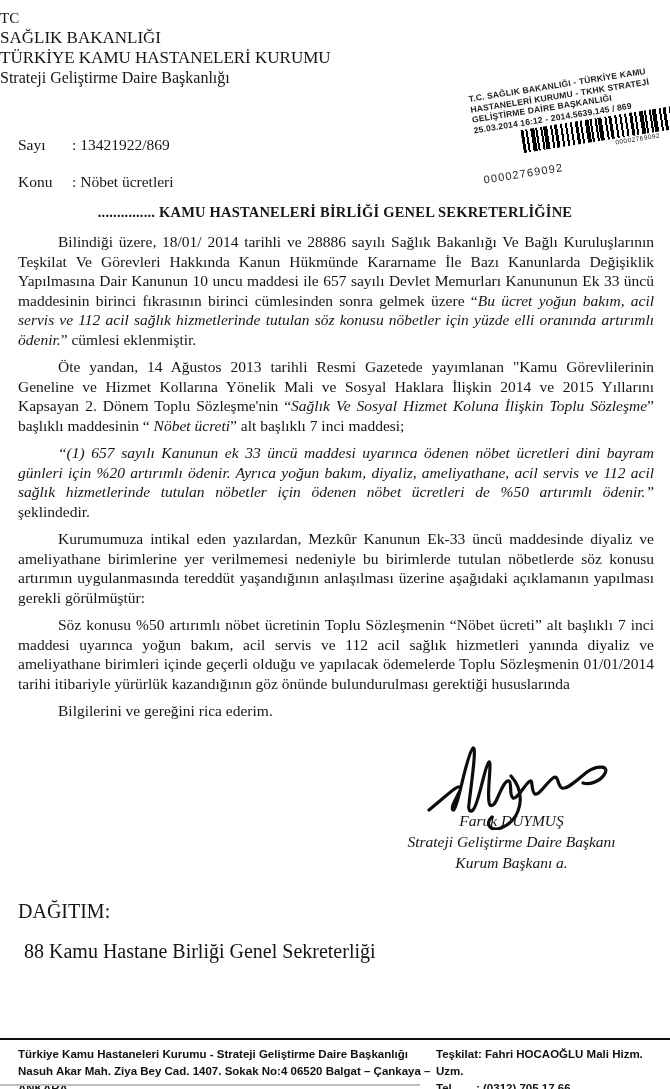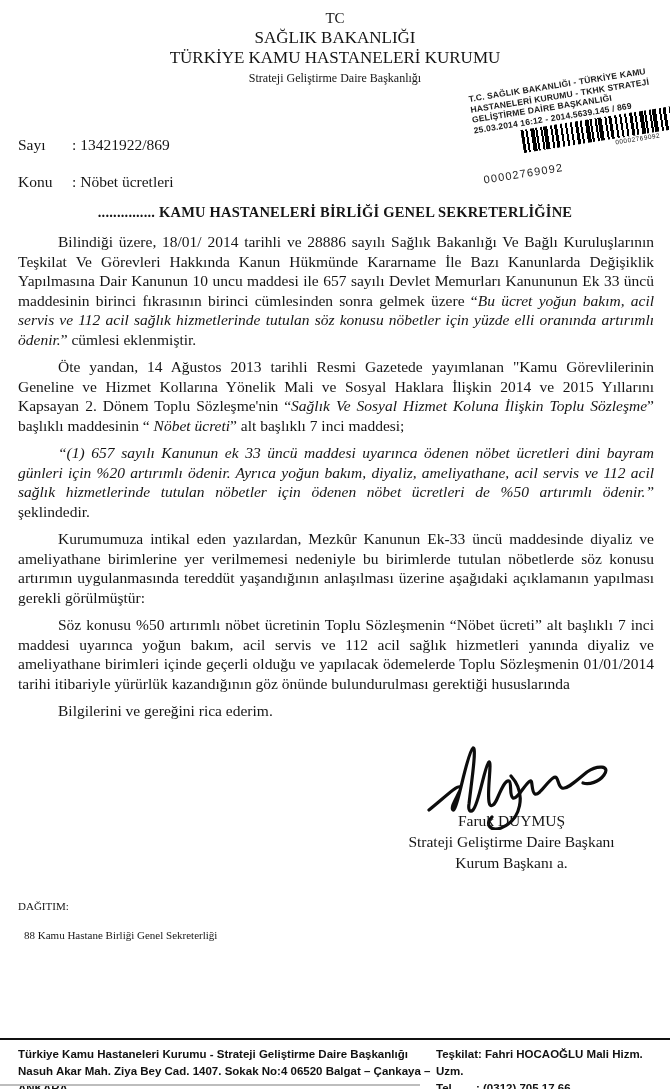--- a/index.html
+++ b/index.html
@@ -6,25 +6,25 @@
   .page{
     position:relative;
     width:670px;height:1089px;
     background:#ffffff;
     overflow:hidden;
     font-family:"Liberation Serif", serif;
     color:#151515;
     margin:0 auto;
   }
   
-  .letterhead{position:absolute;top:8px;left:0;width:100%;text-align:center;line-height:20px;}
+  .letterhead{position:absolute;top:8px;left:0;width:100%;line-height:20px;}
   .lh-tc{font-size:15px;}
   .lh-ministry{font-size:17px;}
   .lh-institution{font-size:17px;}
-  .lh-department{font-size:12px;}
+  .lh-department{font-size:16px;}
   
   .stamp{
     position:absolute;left:468px;top:94px;width:260px;
     transform:rotate(-9deg);transform-origin:0 0;
     font-family:"Liberation Sans", sans-serif;
     color:#1c1c1c;
   }
   .stamp-line{font-size:8.5px;font-weight:600;letter-spacing:.2px;line-height:10.5px;white-space:nowrap;}
   .barcode{
     margin:2px 0 0 46px;width:215px;height:23px;
@@ -41,26 +41,26 @@
   
   .recipient{position:absolute;top:204px;left:0;width:100%;text-align:center;
     font-size:14.5px;font-weight:bold;letter-spacing:.2px;}
   
   .body-text{position:absolute;left:18px;right:16px;top:232px;}
   .body-text p{margin:0 0 8px 0;text-align:justify;text-indent:40px;
     font-size:15.5px;line-height:19.5px;}
   .body-text p.closing{text-align:left;margin-top:7px;}
   .it{font-style:italic;}
   
-  .sig-block{position:absolute;top:738px;right:6px;width:305px;text-align:center;}
+  .sig-block{position:absolute;top:738px;right:6px;width:305px;text-align:center;font-style:italic;}
   .sig-svg{display:block;margin:0 auto -20px auto;}
   .sig-name{font-size:15.5px;line-height:21px;}
   .sig-title{font-size:15.5px;line-height:21px;}
   
-  .distribution{position:absolute;left:18px;top:900px;font-size:11px;}
+  .distribution{position:absolute;left:18px;top:900px;font-size:20px;}
   .dist-item{margin-top:17px;margin-left:6px;}
   
   .footer{position:absolute;left:0;right:0;top:1038px;border-top:2.5px solid #111;
     font-family:"Liberation Sans", sans-serif;font-weight:bold;font-size:11.5px;
     color:#111;}
   .footer-inner{display:flex;padding:6px 4px 0 18px;}
   .footer-left{width:418px;line-height:17px;}
   .footer-right{flex:1;line-height:17px;}
   .tel-label{display:inline-block;width:40px;}
   .scan-line{position:absolute;left:0;top:1084px;width:420px;height:2px;background:#bdbdbd;}

